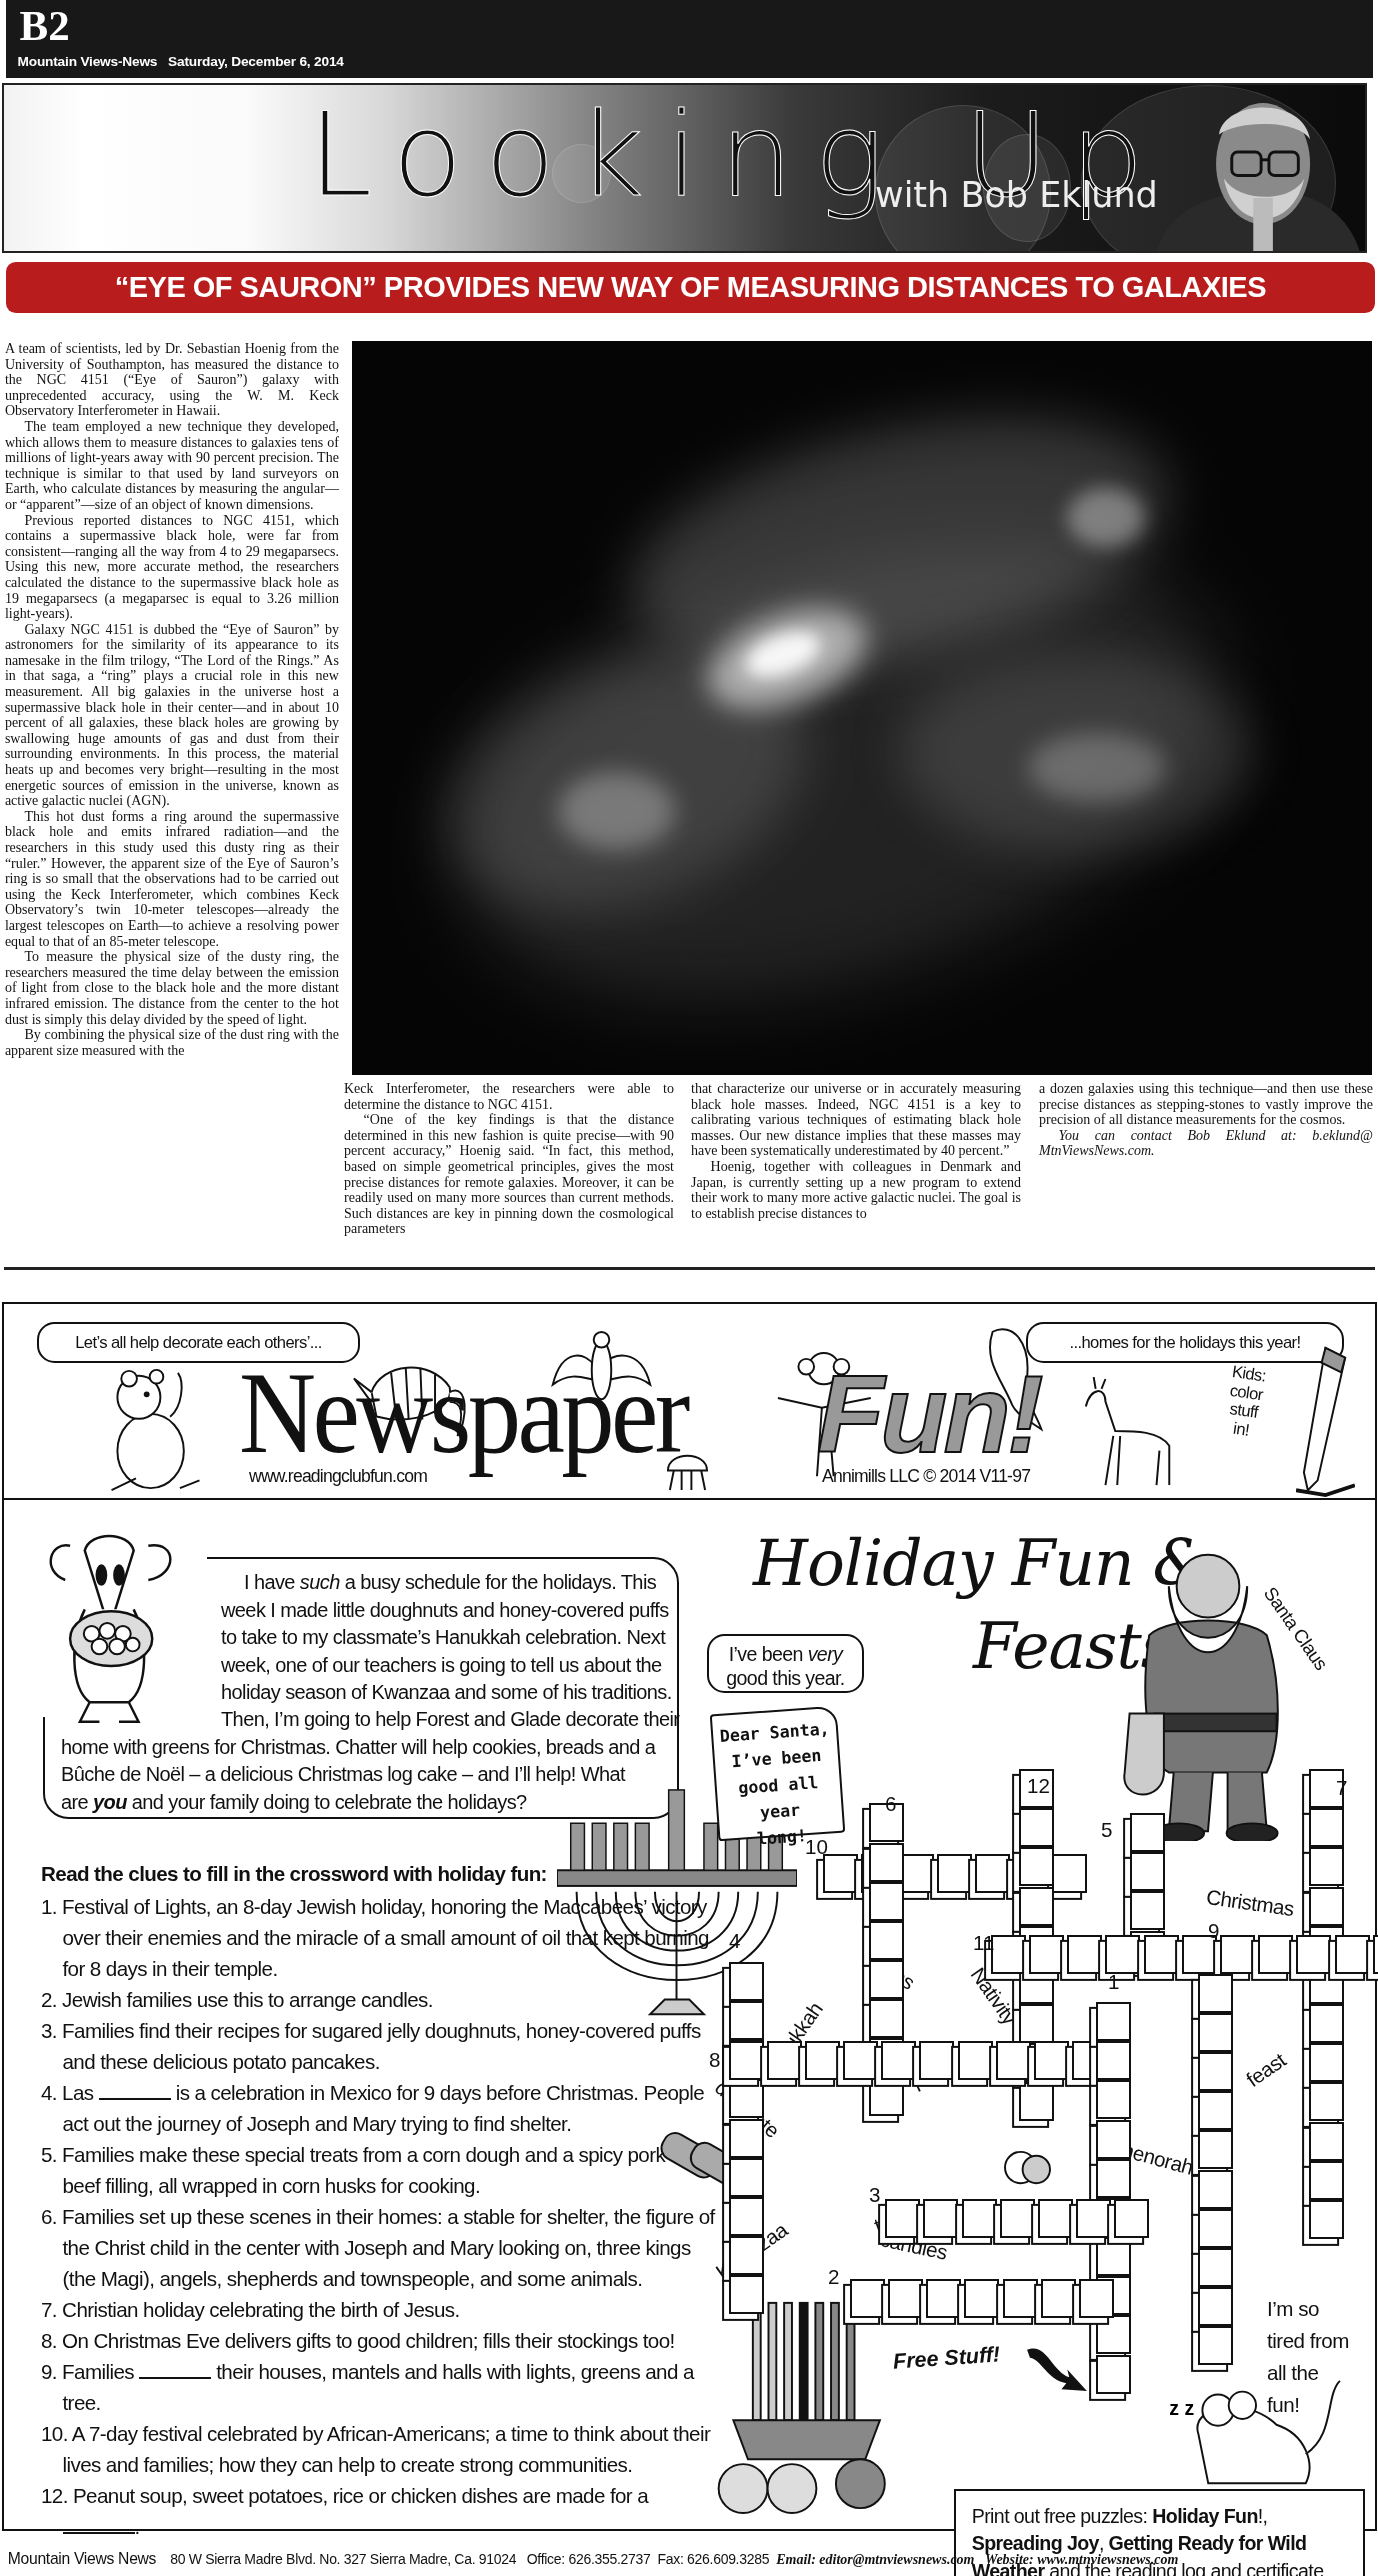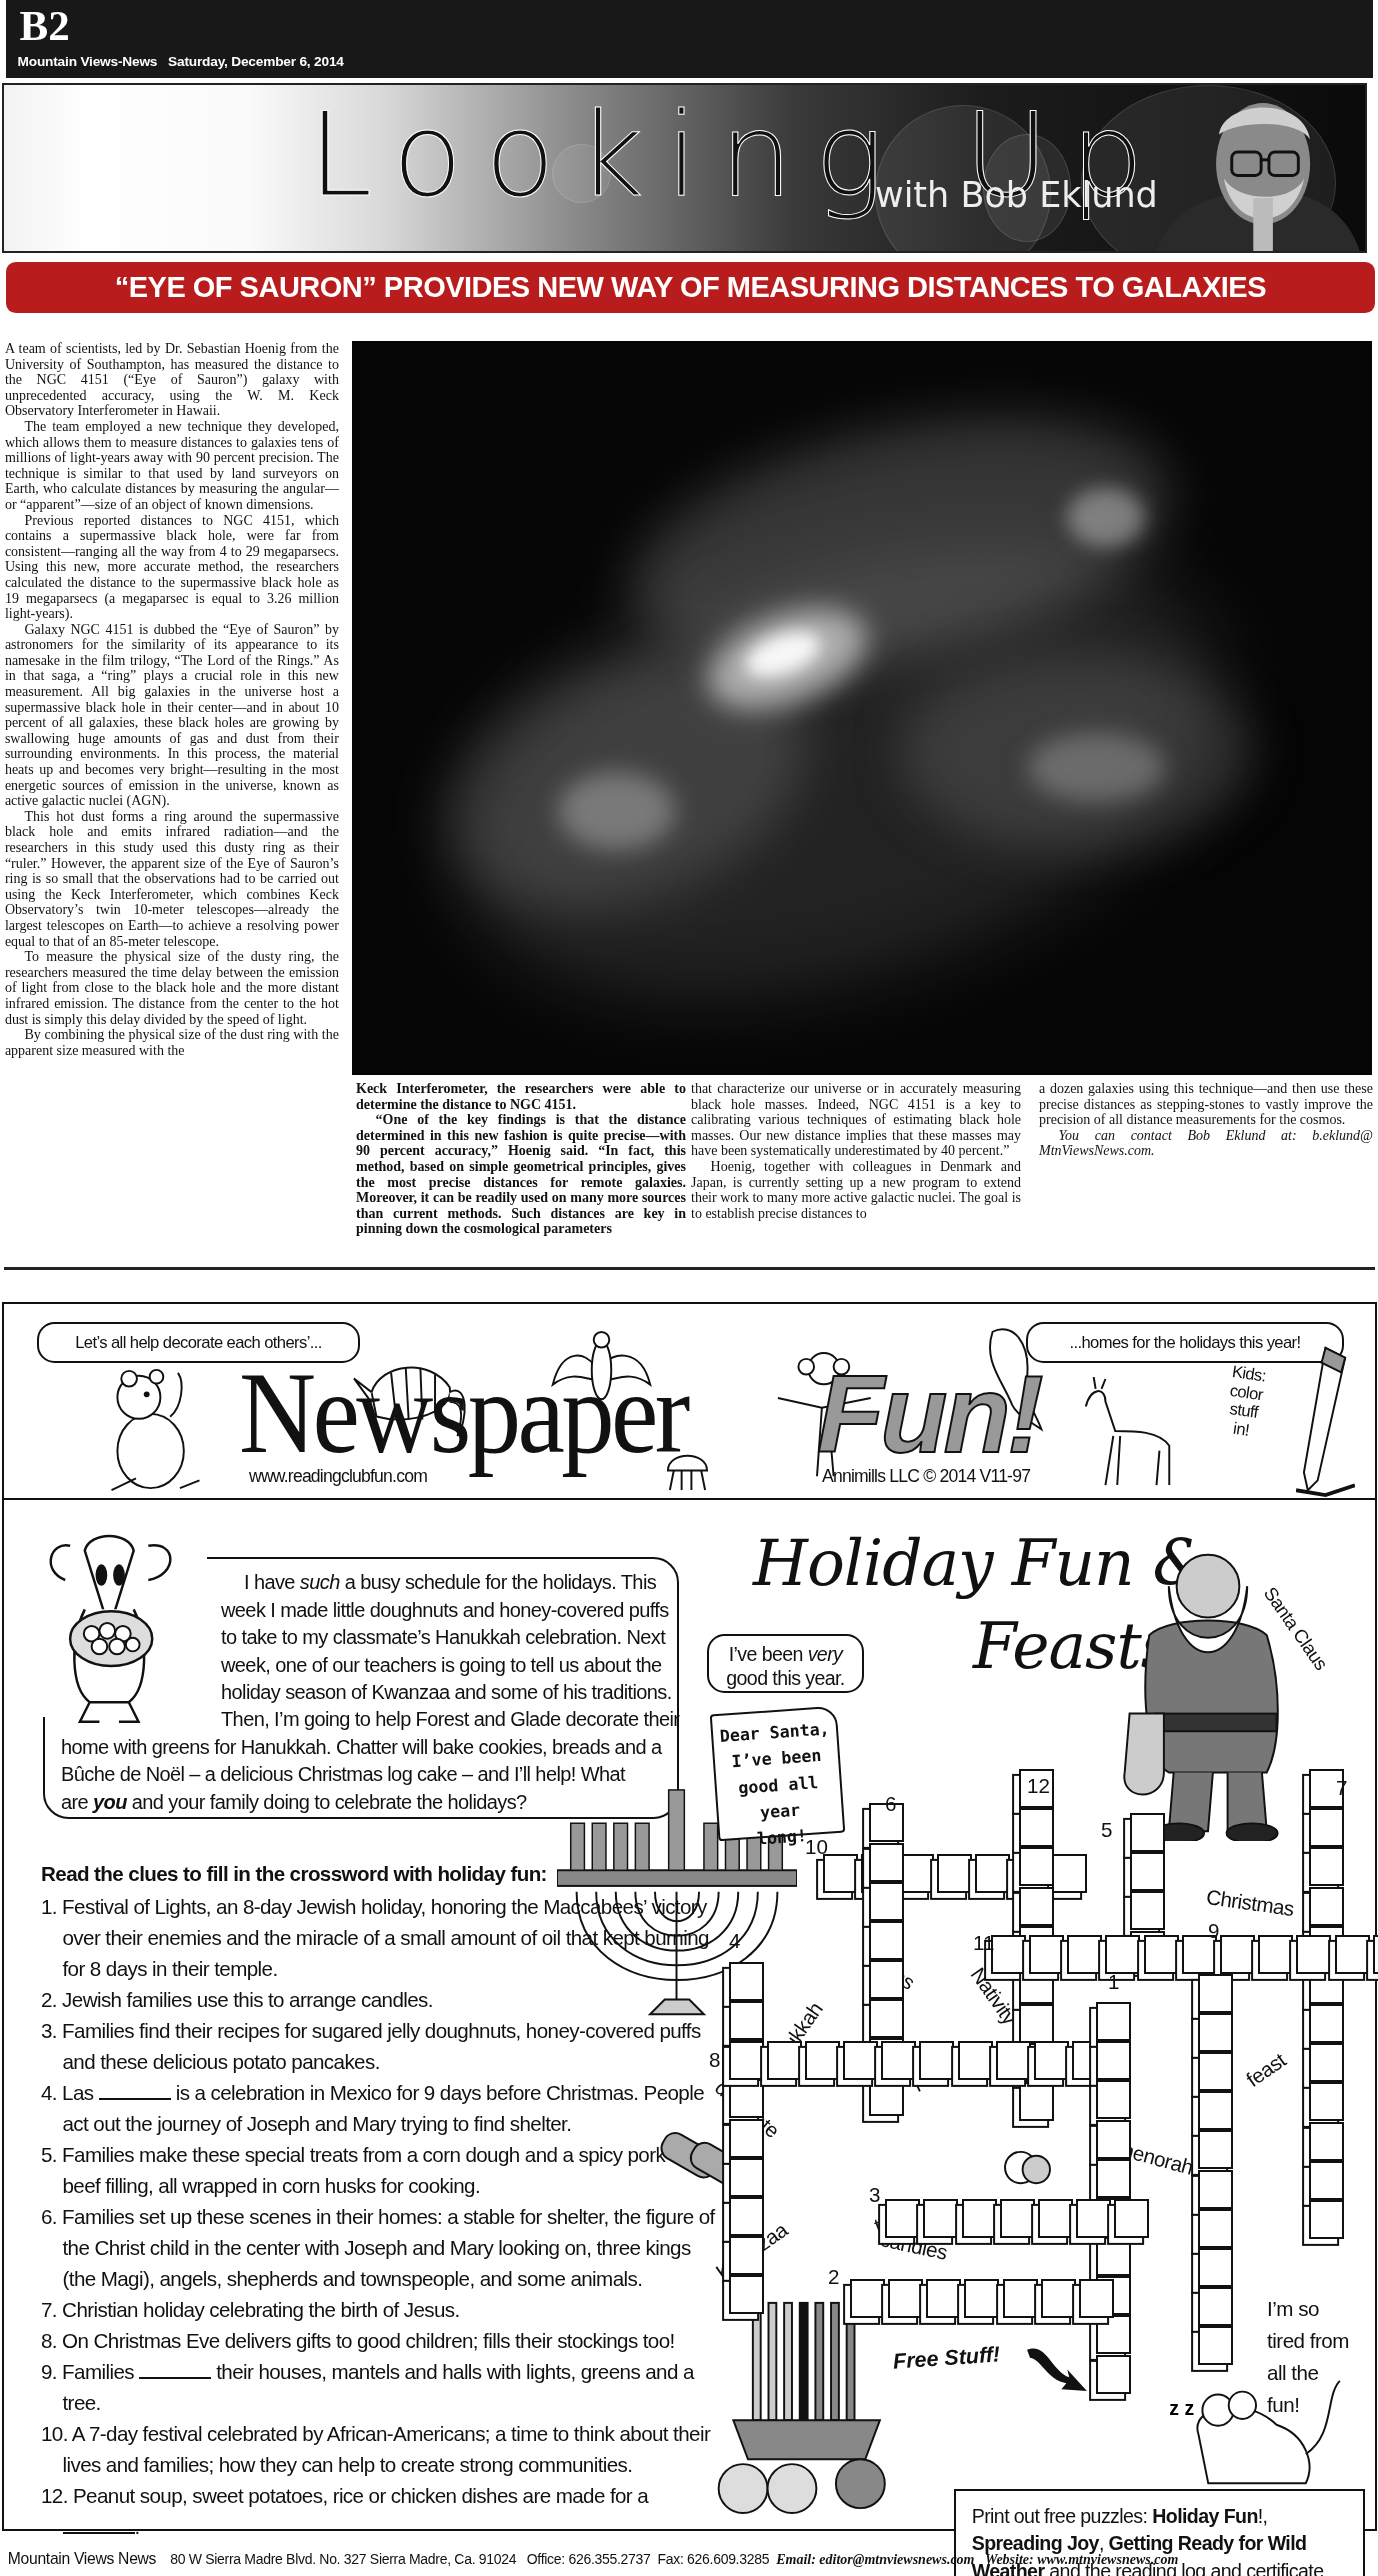--- a/index.html
+++ b/index.html
@@ -22,21 +22,21 @@
   .banner .portrait { position: absolute; right: 3.9px; top: 9.8px; width: 235px; height: 161px; }
 
   .headline-bar { position: absolute; left: 5.9px; top: 262px; width: 1369px; height: 51px; background: #b91c1c; border-radius: 9.8px; color: #fff; text-align: center;
     font-family: "Liberation Sans", sans-serif; font-weight: bold; font-size: 29px; line-height: 51px; letter-spacing: -0.5px; }
 
   
   .article p { font-family: "Liberation Serif", serif; font-size: 14px; line-height: 15.6px; text-align: justify; text-indent: 19.6px; hyphens: auto; }
   .article p.first { text-indent: 0; }
   .article p.contact { font-style: italic; }
   .col-left { position: absolute; left: 4.9px; top: 341px; width: 334px; }
-  .col-b { position: absolute; left: 356px; top: 1081px; width: 330px; font-weight: bold; }
+  .col-b { position: absolute; left: 344px; top: 1081px; width: 330px; }
   .col-c { position: absolute; left: 691px; top: 1081px; width: 330px; }
   .col-d { position: absolute; left: 1039px; top: 1081px; width: 334px; }
   .galaxy { position: absolute; left: 352px; top: 341px; width: 1020px; height: 734px; background: #050505; overflow: hidden; }
   .galaxy .glow { position: absolute; border-radius: 50%; filter: blur(13.7px); }
   .rule { position: absolute; left: 3.9px; width: 1371px; height: 2.9px; background: #222; }
 
   
   .fun { position: absolute; left: 2px; top: 1302px; width: 1375px; height: 1229px; border: 2.9px solid #111; background: #fff; }
   .fun-header { position: absolute; left: 0; top: 0; width: 100%; height: 196px; border-bottom: 2.9px solid #111; }
   .bubble { position: absolute; border: 2px solid #111; border-radius: 17.6px; background: #fff; font-family: "Liberation Sans", sans-serif; font-size: 16.6px; text-align: center; letter-spacing: -0.6px; }
@@ -239,21 +239,21 @@
     </svg>
   </div>
   <div class="speech-text" style="left:240px;top:264px;">
     <span>I have </span><em>such</em><span> a busy schedule for the holidays. This</span>
   </div>
   <div class="speech-text" style="left:217px;top:292px;">week I made little doughnuts and honey-covered puffs</div>
   <div class="speech-text" style="left:217px;top:319px;">to take to my classmate’s Hanukkah celebration. Next</div>
   <div class="speech-text" style="left:217px;top:347px;">week, one of our teachers is going to tell us about the</div>
   <div class="speech-text" style="left:217px;top:374px;">holiday season of Kwanzaa and some of his traditions.</div>
   <div class="speech-text" style="left:217px;top:401px;">Then, I’m going to help Forest and Glade decorate their</div>
-  <div class="speech-text" style="left:57px;top:429px;">home with greens for Hanukkah. Chatter will bake cookies, breads and a</div>
+  <div class="speech-text" style="left:57px;top:429px;">home with greens for Christmas. Chatter will help cookies, breads and a</div>
   <div class="speech-text" style="left:57px;top:456px;">Bûche de Noël – a delicious Christmas log cake – and I’ll help! What</div>
   <div class="speech-text" style="left:57px;top:484px;">
     <span>are </span><b><em>you</em></b><span> and your family doing to celebrate the holidays?</span>
   </div>
 
   <div class="clues">
     <h3>Read the clues to fill in the crossword with holiday fun:</h3>
     <ol id="clue-list">
         <li><span>1.</span> <span>Festival of Lights, an 8-day Jewish holiday, honoring the Maccabees’ victory over their enemies and the miracle of a small amount of oil that kept burning for 8 days in their temple.</span><span></span></li>
         <li><span>2.</span> <span>Jewish families use this to arrange candles.</span><span></span></li>

